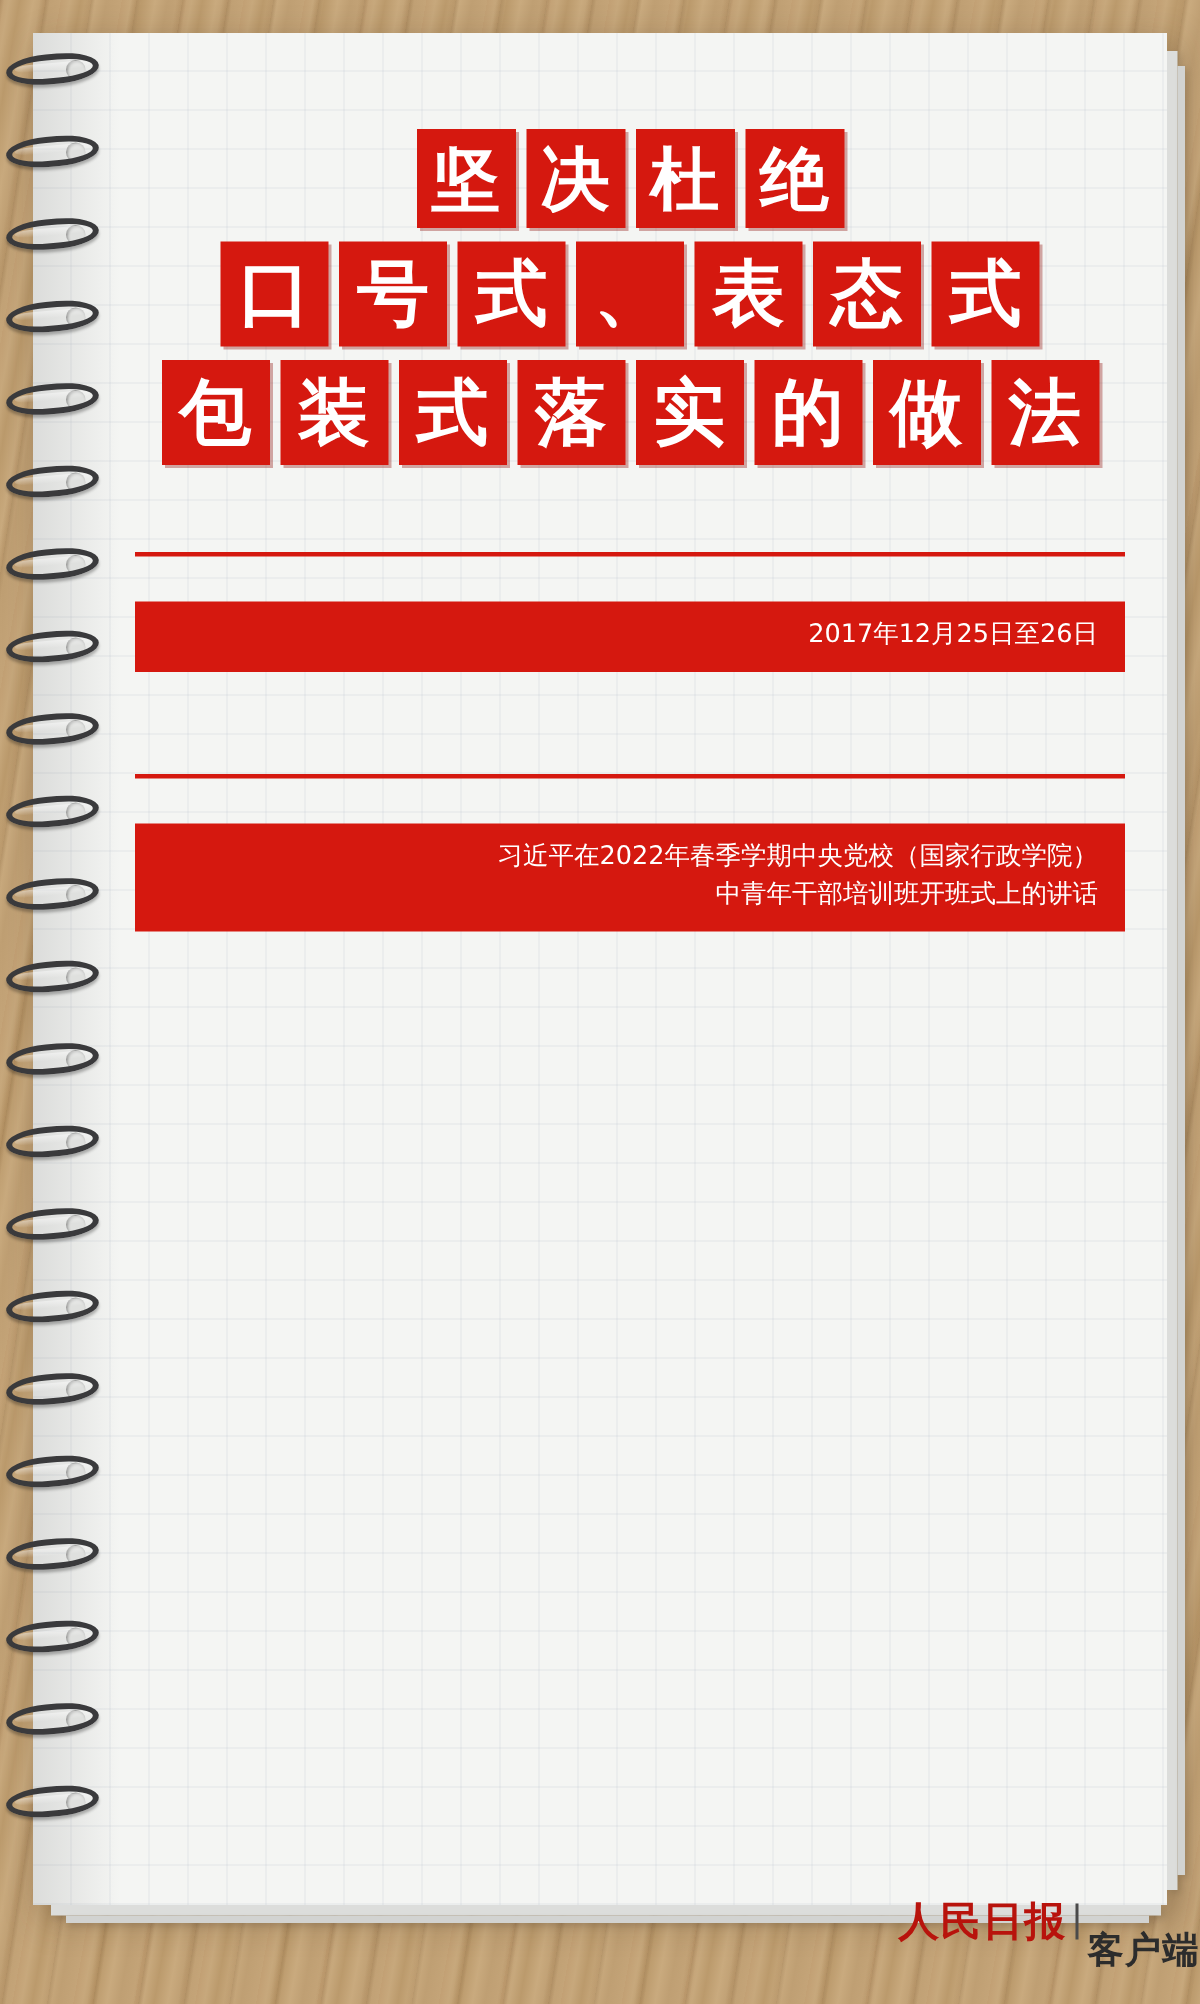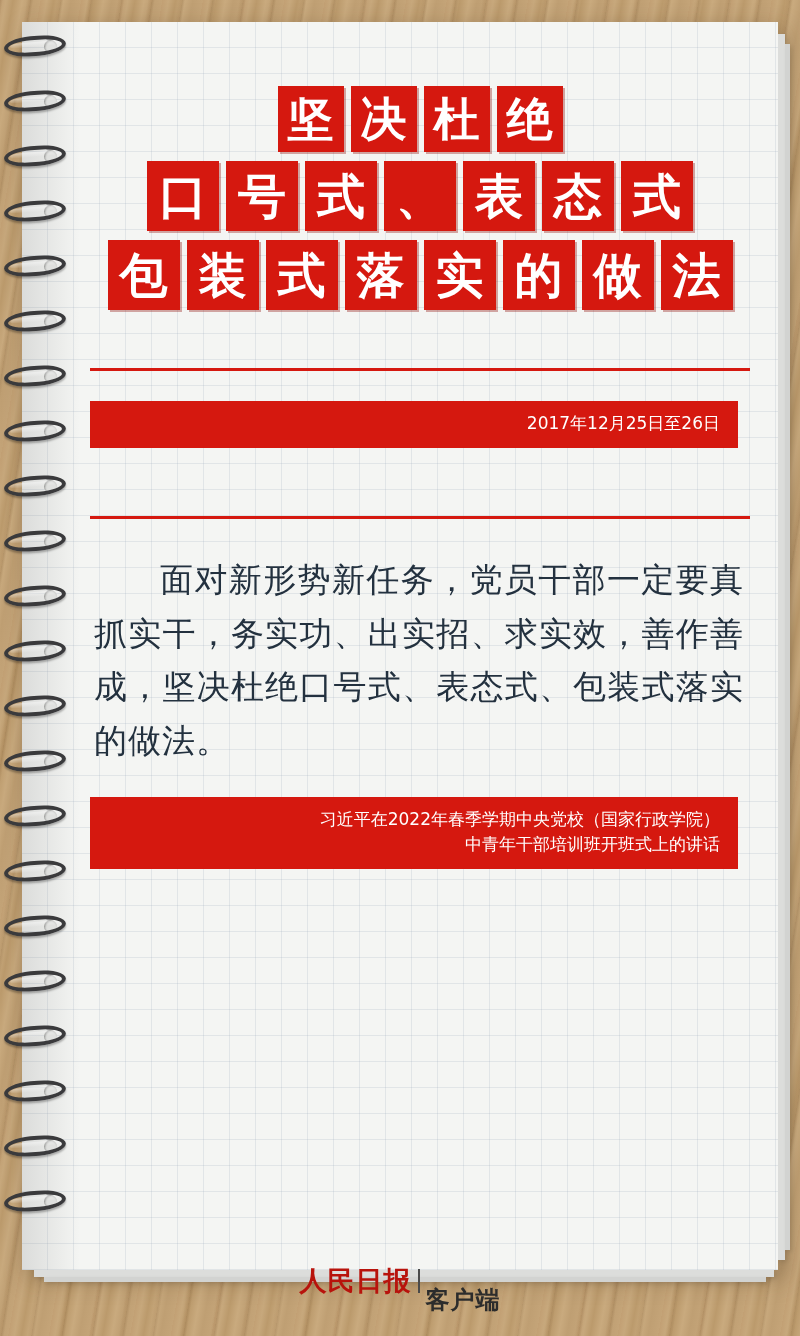--- a/index.html
+++ b/index.html
@@ -179,39 +179,39 @@
     letter-spacing: 1px;
     padding: 34px 16px 0 14px;
     text-indent: 66px;
     text-align: justify;
   }
 
   
   .attrib {
     background: #d5180f;
     color: #ffffff;
-    margin: 30px 22px 0 10px;
+    margin: 30px 10px 0 10px;
     padding: 10px 18px 12px 18px;
     text-align: right;
     font-family: "DejaVu Sans", "Liberation Sans", sans-serif;
     font-size: 17px;
     line-height: 1.48;
   }
   .attrib div { white-space: nowrap; }
 
   
   .footer {
     position: absolute;
     left: 0;
     right: 0;
     bottom: 22px;
     height: 66px;
     display: flex;
     align-items: center;
-    justify-content: center;
+    justify-content: flex-end;
     gap: 6px;
     z-index: 7;
   }
   .footer .brand-cn {
     font-family: "DejaVu Serif", "Liberation Serif", serif;
     font-weight: bold;
     font-size: 27px;
     color: #b8130c;
     letter-spacing: 1px;
   }
@@ -275,21 +275,20 @@
 
     <div class="rule top-rule"></div>
 
 
     <div class="attrib">
       <div>2017年12月25日至26日</div>
     </div>
 
     <div class="rule mid-rule"></div>
 
-    <div class="quote">面对新形势新任务，党员干部一定要真抓实干，务实功、出实招、求实效，善作善成，坚决杜绝口号式、表态式、包装式落实的做法。</div>
 
     <div class="attrib">
       <div>习近平在2022年春季学期中央党校（国家行政学院）</div>
       <div>中青年干部培训班开班式上的讲话</div>
     </div>
 
   </div>
 </div>
 
 <div class="spiral">

